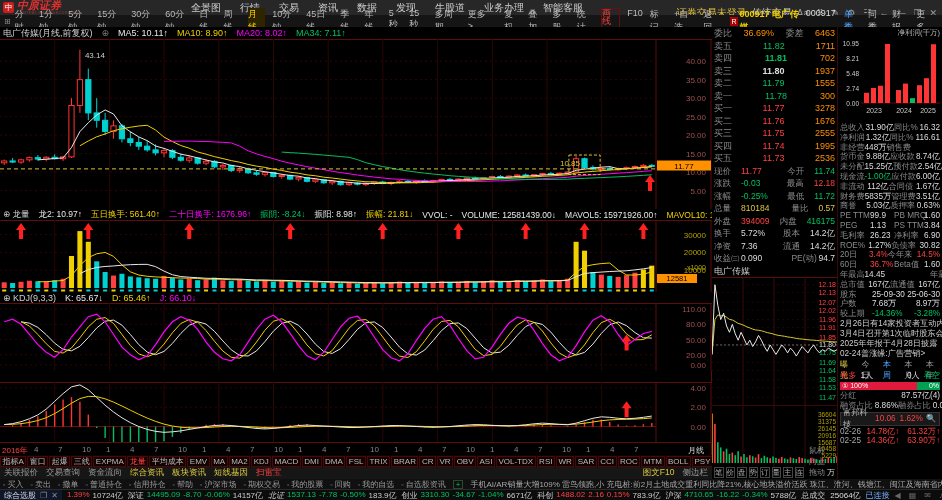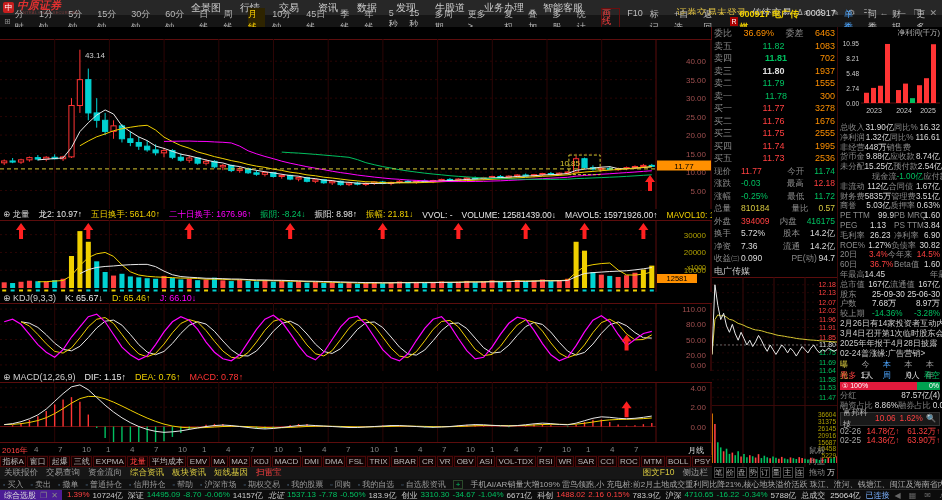--- a/index.html
+++ b/index.html
@@ -43,21 +43,21 @@
   .sent-green{background:#00a050;color:#fff;font-size:7px;line-height:8px;text-align:right;padding-right:1px;width:22px;}
   .related-box{display:flex;gap:4px;align-items:center;background:#191919;border:1px solid #333;height:12px;line-height:12px;margin:1px 2px;font-size:8.2px;padding:0 2px;}
   .hint-row{display:flex;align-items:center;gap:2px;height:12px;font-size:8px;color:#888;padding:0 2px;}
   .side-tab{border:1px solid #444;color:#aaa;font-size:7.5px;line-height:9px;width:9px;text-align:center;}
   #rowA{left:0;top:455px;width:712px;height:12px;background:#120202;display:flex;align-items:center;gap:1px;font-size:8px;color:#bbb;overflow:hidden;}
   .ind-tab{border:1px solid #4a0808;padding:0 1.5px;line-height:9px;white-space:nowrap;}
   .ind-tab.active{color:#ff4040;}
   #rowB{left:0;top:467px;width:712px;height:12px;background:#161616;display:flex;align-items:center;gap:8px;font-size:8.5px;color:#999;padding-left:4px;box-sizing:border-box;}
   #rowC{left:0;top:479px;width:942px;height:10px;background:#101010;display:flex;align-items:center;gap:7px;font-size:8px;color:#9a9a9a;padding-left:3px;box-sizing:border-box;white-space:nowrap;overflow:hidden;}
   #rowD{left:0;top:489px;width:942px;height:11px;background:#0c0c0c;border-top:1px solid #2a2a2a;display:flex;align-items:center;gap:5px;font-size:8px;color:#ccc;white-space:nowrap;overflow:hidden;}
-  .panel-title{background:#4c1d95;color:#ddd;padding:0 4px;height:11px;line-height:11px;display:flex;gap:4px;}
+  .panel-title{background:#0f172a;color:#ddd;padding:0 4px;height:11px;line-height:11px;display:flex;gap:4px;}
   .idx-grp{display:flex;gap:3px;}
   .up{color:#ff4040;}
   svg{display:block;}
 </style>
 </head>
 <body>
 
 <div id="menubar" class="abs">
   <div class="logo-box">
     <div class="logo-glyph">中</div>
@@ -135,20 +135,28 @@
     <span id="fin-tabs" style="display:flex;gap:7px;">
         <span class="fin-tab active">单季</span>
         <span class="fin-tab">同季</span>
         <span class="fin-tab">财报</span>
         <span class="fin-tab">更多..</span>
       </span>
   </div>
 </div>
 
 <div id="chartzone" class="abs">
+  <div class="chart-head" style="top:0;" id="main-header">
+      <span style="color: rgb(207, 207, 207);">电广传媒(月线,前复权)</span>
+      <span style="color: rgb(119, 119, 119);">⊕</span>
+      <span style="color: rgb(232, 232, 232);">MA5: 10.11↑</span>
+      <span style="color: rgb(240, 208, 0);">MA10: 8.90↑</span>
+      <span style="color: rgb(255, 0, 255);">MA20: 8.02↑</span>
+      <span style="color: rgb(0, 192, 96);">MA34: 7.11↑</span>
+    </div>
   <div class="plot" style="top:12px;height:170px;" id="mainplot">
       <svg width="712" height="170">
         <line x1="0" y1="0.5" x2="712" y2="0.5" stroke="#5c0d0d" stroke-width="1"></line>
         <line x1="656" y1="0" x2="656" y2="170" stroke="#5c0d0d" stroke-width="1"></line>
         <line x1="711" y1="0" x2="711" y2="170" stroke="#5c0d0d" stroke-width="1"></line>
         <line x1="54.7" y1="0" x2="54.7" y2="170" stroke="#2c0505" stroke-width="1"></line>
         <line x1="109.4" y1="0" x2="109.4" y2="170" stroke="#2c0505" stroke-width="1"></line>
         <line x1="164.10000000000002" y1="0" x2="164.10000000000002" y2="170" stroke="#2c0505" stroke-width="1"></line>
         <line x1="218.8" y1="0" x2="218.8" y2="170" stroke="#2c0505" stroke-width="1"></line>
         <line x1="273.5" y1="0" x2="273.5" y2="170" stroke="#2c0505" stroke-width="1"></line>
@@ -581,26 +589,20 @@
         <line x1="0" y1="51.76119402985074" x2="656" y2="51.76119402985074" stroke="#2c0505" stroke-width="1" stroke-dasharray="2,3"></line>
         <text x="706" y="54.76119402985074" fill="#a05050" font-size="8" text-anchor="end" font-family="Liberation Sans,sans-serif">20.00</text>
         <line x1="0" y1="61.91044776119403" x2="656" y2="61.91044776119403" stroke="#2c0505" stroke-width="1" stroke-dasharray="2,3"></line>
         <text x="706" y="64.91044776119404" fill="#a05050" font-size="8" text-anchor="end" font-family="Liberation Sans,sans-serif">0.00</text>
         <polyline points="21.025641025641026,18.776119402985074 29.435897435897438,20.185737976782754 37.84615384615385,24.41459369817578 46.256410256410255,31.744610281923713 54.66666666666667,40.20232172470979 63.07692307692308,46.40464344941957 71.48717948717949,47.814262023217246 79.8974358974359,43.30348258706468 88.3076923076923,34.56384742951907 96.71794871794872,24.978441127694857 105.12820512820514,18.21227197346601 113.53846153846155,17.08457711442786 121.94871794871796,22.159203980099505 130.35897435897436,31.462686567164177 138.76923076923077,41.61194029850746 147.17948717948718,49.05472636815921 155.5897435897436,51.704809286898836 164,48.434494195688224 172.4102564102564,40.42786069651741 180.82051282051282,30.44776119402985 189.23076923076923,22.271973466003324 197.64102564102564,18.719734660033176 206.05128205128207,21.087893864013267 214.46153846153848,28.30514096185739 222.8717948717949,37.946932006633496 231.2820512820513,46.85572139303483 239.6923076923077,52.49419568822554 248.10256410256412,53.0016583747927 256.5128205128205,47.927031509121065 264.9230769230769,38.623548922056386 273.33333333333337,28.192371475953564 281.7435897435898,20.411276948590384 290.1538461538462,18.155887230514097 298.5641025641026,22.271973466003317 306.974358974359,31.011608623548923 315.3846153846154,41.1044776119403 323.7948717948718,48.54726368159204 332.20512820512823,50.407960199004975 340.61538461538464,45.67164179104478 349.02564102564105,36.424543946932005 357.43589743589746,26.388059701492537 365.84615384615387,19.7346600331675 374.2564102564103,18.94527363184079 382.6666666666667,24.4709784411277 391.0769230769231,34 399.4871794871795,44.09286898839138 407.8974358974359,50.91542288557214 416.3076923076923,52.09950248756219 424.71794871794873,47.024875621890544 433.12820512820514,37.66500829187396 441.53846153846155,27.572139303482587 449.94871794871796,20.74958540630181 458.35897435897436,19.90381426202321 466.7692307692308,25.485903814262024 475.1794871794872,35.127694859038144 483.5897435897436,44.71310116086235 492,50.12603648424544 500.4102564102564,49.111111111111114 508.8205128205128,42.23217247097844 517.2307692307693,32.4212271973466 525.6410256410256,23.625207296849084 534.0512820512821,19.396351575456045 542.4615384615385,21.426202321724702 550.8717948717949,29.094527363184078 559.2820512820513,39.356550580431175 567.6923076923077,48.208955223880594 576.1025641025641,52.09950248756219 584.5128205128206,49.39303482587064 592.9230769230769,41.04809286898839 601.3333333333334,30.391376451077946 609.7435897435897,21.820895522388064 618.1538461538462,18.94527363184079 626.5641025641025,22.72305140961857 634.974358974359,29.601990049751237 643.3846153846154,34.789386401326695 651.7948717948718,35.07131011608624" fill="none" stroke="#e8e8e8" stroke-width="1"></polyline>
         <polyline points="21.025641025641026,18.776119402985074 29.435897435897438,23.004975124378113 37.84615384615385,31.462686567164177 46.256410256410255,40.766169154228855 54.66666666666667,48.37810945273632 63.07692307692308,50.069651741293534 71.48717948717949,44.995024875621894 79.8974358974359,34.8457711442786 88.3076923076923,23.85074626865672 96.71794871794872,16.238805970149258 105.12820512820514,14.547263681592042 113.53846153846155,20.46766169154229 121.94871794871796,31.462686567164177 130.35897435897436,42.45771144278607 138.76923076923077,50.91542288557214 147.17948717948718,53.791044776119406 155.5897435897436,50.407960199004975 164,41.1044776119403 172.4102564102564,29.77114427860696 180.82051282051282,20.46766169154229 189.23076923076923,16.5771144278607 197.64102564102564,19.114427860696516 206.05128205128207,27.572139303482587 214.46153846153848,38.22885572139303 222.8717948717949,48.039800995024876 231.2820512820513,54.298507462686565 239.6923076923077,55.14427860696517 248.10256410256412,49.56218905472637 256.5128205128205,39.07462686567164 264.9230769230769,27.233830845771145 273.33333333333337,18.268656716417908 281.7435897435898,15.731343283582092 290.1538461538462,20.46766169154229 298.5641025641026,30.616915422885583 306.974358974359,41.950248756218905 315.3846153846154,50.74626865671642 323.7948717948718,52.94527363184079 332.20512820512823,47.53233830845771 340.61538461538464,36.537313432835816 349.02564102564105,25.203980099502488 357.43589743589746,17.4228855721393 365.84615384615387,16.5771144278607 374.2564102564103,22.83582089552239 382.6666666666667,34 391.0769230769231,45.16417910447761 399.4871794871795,53.114427860696516 407.8974358974359,54.46766169154229 416.3076923076923,48.71641791044776 424.71794871794873,37.89054726368159 433.12820512820514,26.388059701492537 441.53846153846155,18.437810945273625 449.94871794871796,17.4228855721393 458.35897435897436,23.85074626865672 466.7692307692308,35.18407960199006 475.1794871794872,46.34825870646766 483.5897435897436,52.60696517412936 492,51.4228855721393 500.4102564102564,43.30348258706468 508.8205128205128,31.970149253731343 517.2307692307693,21.99004975124378 525.6410256410256,16.91542288557214 534.0512820512821,19.28358208955224 542.4615384615385,28.079601990049753 550.8717948717949,39.92039800995025 559.2820512820513,50.069651741293534 567.6923076923077,54.63681592039801 576.1025641025641,51.592039800995025 584.5128205128206,41.950248756218905 592.9230769230769,29.60199004975125 601.3333333333334,19.621890547263682 609.7435897435897,16.238805970149258 618.1538461538462,20.97512437810945 626.5641025641025,30.95522388059701 634.974358974359,36.875621890547265 643.3846153846154,36.537313432835816 651.7948717948718,31.80099502487562" fill="none" stroke="#f0d000" stroke-width="1"></polyline>
         <polyline points="4.205128205128205,18.776119402985074 12.615384615384617,16.238805970149258 21.025641025641026,21.313432835820898 29.435897435897438,31.462686567164177 37.84615384615385,41.61194029850746 46.256410256410255,49.223880597014926 54.66666666666667,54.298507462686565 63.07692307692308,46.6865671641791 71.48717948717949,34 79.8974358974359,23.85074626865672 88.3076923076923,13.701492537313435 96.71794871794872,11.164179104477611 105.12820512820514,18.776119402985074 113.53846153846155,31.462686567164177 121.94871794871796,44.14925373134328 130.35897435897436,51.76119402985074 138.76923076923077,56.83582089552239 147.17948717948718,52.776119402985074 155.5897435897436,41.61194029850746 164,28.92537313432836 172.4102564102564,18.776119402985074 180.82051282051282,13.701492537313435 189.23076923076923,17.253731343283576 197.64102564102564,26.388059701492537 206.05128205128207,39.07462686567164 214.46153846153848,49.223880597014926 222.8717948717949,55.82089552238806 231.2820512820513,57.85074626865672 239.6923076923077,51.76119402985074 248.10256410256412,39.07462686567164 256.5128205128205,26.388059701492537 264.9230769230769,16.238805970149258 273.33333333333337,12.179104477611936 281.7435897435898,18.776119402985074 290.1538461538462,30.44776119402985 298.5641025641026,42.62686567164179 306.974358974359,52.776119402985074 315.3846153846154,56.83582089552239 323.7948717948718,49.223880597014926 332.20512820512823,36.537313432835816 340.61538461538464,23.85074626865672 349.02564102564105,15.223880597014926 357.43589743589746,13.194029850746269 365.84615384615387,21.313432835820898 374.2564102564103,34 382.6666666666667,46.6865671641791 391.0769230769231,54.80597014925373 399.4871794871795,57.85074626865672 407.8974358974359,50.74626865671642 416.3076923076923,37.55223880597015 424.71794871794873,25.373134328358205 433.12820512820514,16.238805970149258 441.53846153846155,13.701492537313435 449.94871794871796,22.328358208955223 458.35897435897436,35.52238805970149 466.7692307692308,47.701492537313435 475.1794871794872,55.82089552238806 483.5897435897436,54.298507462686565 492,44.14925373134328 500.4102564102564,31.462686567164177 508.8205128205128,20.298507462686565 517.2307692307693,14.2089552238806 525.6410256410256,16.238805970149258 534.0512820512821,27.40298507462687 542.4615384615385,40.59701492537313 550.8717948717949,51.76119402985074 559.2820512820513,57.85074626865672 567.6923076923077,54.298507462686565 576.1025641025641,42.62686567164179 584.5128205128206,28.92537313432836 592.9230769230769,17.253731343283576 601.3333333333334,12.686567164179102 609.7435897435897,18.776119402985074 618.1538461538462,31.462686567164177 626.5641025641025,42.62686567164179 634.974358974359,36.537313432835816 643.3846153846154,30.44776119402985 651.7948717948718,28.417910447761194" fill="none" stroke="#ff00ff" stroke-width="1.2"></polyline>
         <polygon points="626.5641025641025,31.462686567164177 621.5641025641025,38.46268656716418 624.5641025641025,38.46268656716418 624.5641025641025,47.46268656716418 628.5641025641025,47.46268656716418 628.5641025641025,38.46268656716418 631.5641025641025,38.46268656716418" fill="#ff2020"></polygon>
       </svg>
     </div>
-  <div class="chart-head" style="top:344px;height:11px;" id="macd-header">
-      <span style="color: rgb(207, 207, 207);">⊕ MACD(12,26,9)</span>
-      <span style="color: rgb(232, 232, 232);">DIF: 1.15↑</span>
-      <span style="color: rgb(240, 208, 0);">DEA: 0.76↑</span>
-      <span style="color: rgb(255, 52, 52);">MACD: 0.78↑</span>
-    </div>
   <div class="plot" style="top:355px;height:60px;" id="macdplot">
       <svg width="712" height="60">
         <line x1="0" y1="0.5" x2="712" y2="0.5" stroke="#5c0d0d" stroke-width="1"></line>
         <line x1="656" y1="0" x2="656" y2="60" stroke="#5c0d0d" stroke-width="1"></line>
         <line x1="711" y1="0" x2="711" y2="60" stroke="#5c0d0d" stroke-width="1"></line>
         <line x1="54.7" y1="0" x2="54.7" y2="60" stroke="#2c0505" stroke-width="1"></line>
         <line x1="109.4" y1="0" x2="109.4" y2="60" stroke="#2c0505" stroke-width="1"></line>
         <line x1="164.10000000000002" y1="0" x2="164.10000000000002" y2="60" stroke="#2c0505" stroke-width="1"></line>
         <line x1="218.8" y1="0" x2="218.8" y2="60" stroke="#2c0505" stroke-width="1"></line>
         <line x1="273.5" y1="0" x2="273.5" y2="60" stroke="#2c0505" stroke-width="1"></line>
@@ -736,21 +738,21 @@
     <div id="orderbook">
         <div class="ob-row">
           <span style="color: rgb(138, 138, 138);">委比</span>
           <span style="color: rgb(255, 144, 0);">36.69%</span>
           <span style="color: rgb(138, 138, 138);">委差</span>
           <span style="color: rgb(255, 144, 0);">6463</span>
         </div>
         <div class="ob-row">
           <span style="color: rgb(138, 138, 138);">卖五</span>
           <span style="color: rgb(0, 192, 96); font-weight: normal;">11.82</span>
-          <span style="color: rgb(255, 144, 0);">1083</span>
+          <span style="color: rgb(255, 144, 0);">1711</span>
         </div>
         <div class="ob-row">
           <span style="color: rgb(138, 138, 138);">卖四</span>
           <span style="color: rgb(0, 192, 96); font-weight: bold;">11.81</span>
           <span style="color: rgb(255, 144, 0);">702</span>
         </div>
         <div class="ob-row">
           <span style="color: rgb(138, 138, 138);">卖三</span>
           <span style="color: rgb(221, 221, 221); font-weight: bold;">11.80</span>
           <span style="color: rgb(255, 144, 0);">1937</span>
@@ -996,21 +998,21 @@
           <span style="color: rgb(138, 138, 138); width: 30px;">应收款</span>
           <span style="color: rgb(221, 221, 221); text-align: right;">8.74亿</span>
         </div>
         <div class="rc-row">
           <span style="color: rgb(138, 138, 138); width: 30px;">未分配</span>
           <span style="color: rgb(221, 221, 221); flex: 1 1 0%;">15.25亿</span>
           <span style="color: rgb(138, 138, 138); width: 30px;">预付款</span>
           <span style="color: rgb(221, 221, 221); text-align: right;">2.54亿</span>
         </div>
         <div class="rc-row">
-          <span style="color: rgb(138, 138, 138); width: 30px; margin-left: 32px;">现金流</span>
+          <span style="color: rgb(138, 138, 138); width: 30px;">现金流</span>
           <span style="color: rgb(0, 192, 96); flex: 1 1 0%;">-1.00亿</span>
           <span style="color: rgb(138, 138, 138); width: 30px;">应付款</span>
           <span style="color: rgb(221, 221, 221); text-align: right;">6.00亿</span>
         </div>
         <div class="rc-row">
           <span style="color: rgb(138, 138, 138); width: 30px;">非流动</span>
           <span style="color: rgb(221, 221, 221); flex: 1 1 0%;">112亿</span>
           <span style="color: rgb(138, 138, 138); width: 30px;">合同债</span>
           <span style="color: rgb(221, 221, 221); text-align: right;">1.67亿</span>
         </div>
@@ -1020,21 +1022,21 @@
           <span style="color: rgb(138, 138, 138); width: 30px;">管理费</span>
           <span style="color: rgb(221, 221, 221); text-align: right;">3.51亿</span>
         </div>
         <div class="rc-row">
           <span style="color: rgb(138, 138, 138); width: 30px;">商誉</span>
           <span style="color: rgb(221, 221, 221); flex: 1 1 0%;">5.03亿</span>
           <span style="color: rgb(138, 138, 138); width: 30px;">质押率</span>
           <span style="color: rgb(221, 221, 221); text-align: right;">0.63%</span>
         </div>
         <div class="rc-row">
-          <span style="color: rgb(138, 138, 138); width: 38px;">PE TTM</span>
+          <span style="color: rgb(138, 138, 138); width: 30px;">PE TTM</span>
           <span style="color: rgb(221, 221, 221); flex: 1 1 0%;">99.9</span>
           <span style="color: rgb(138, 138, 138); width: 30px;">PB MRQ</span>
           <span style="color: rgb(221, 221, 221); text-align: right;">1.60</span>
         </div>
         <div class="rc-row">
           <span style="color: rgb(138, 138, 138); width: 30px;">PEG</span>
           <span style="color: rgb(221, 221, 221); flex: 1 1 0%;">1.13</span>
           <span style="color: rgb(138, 138, 138); width: 30px;">PS TTM</span>
           <span style="color: rgb(221, 221, 221); text-align: left;">3.84</span>
         </div>

